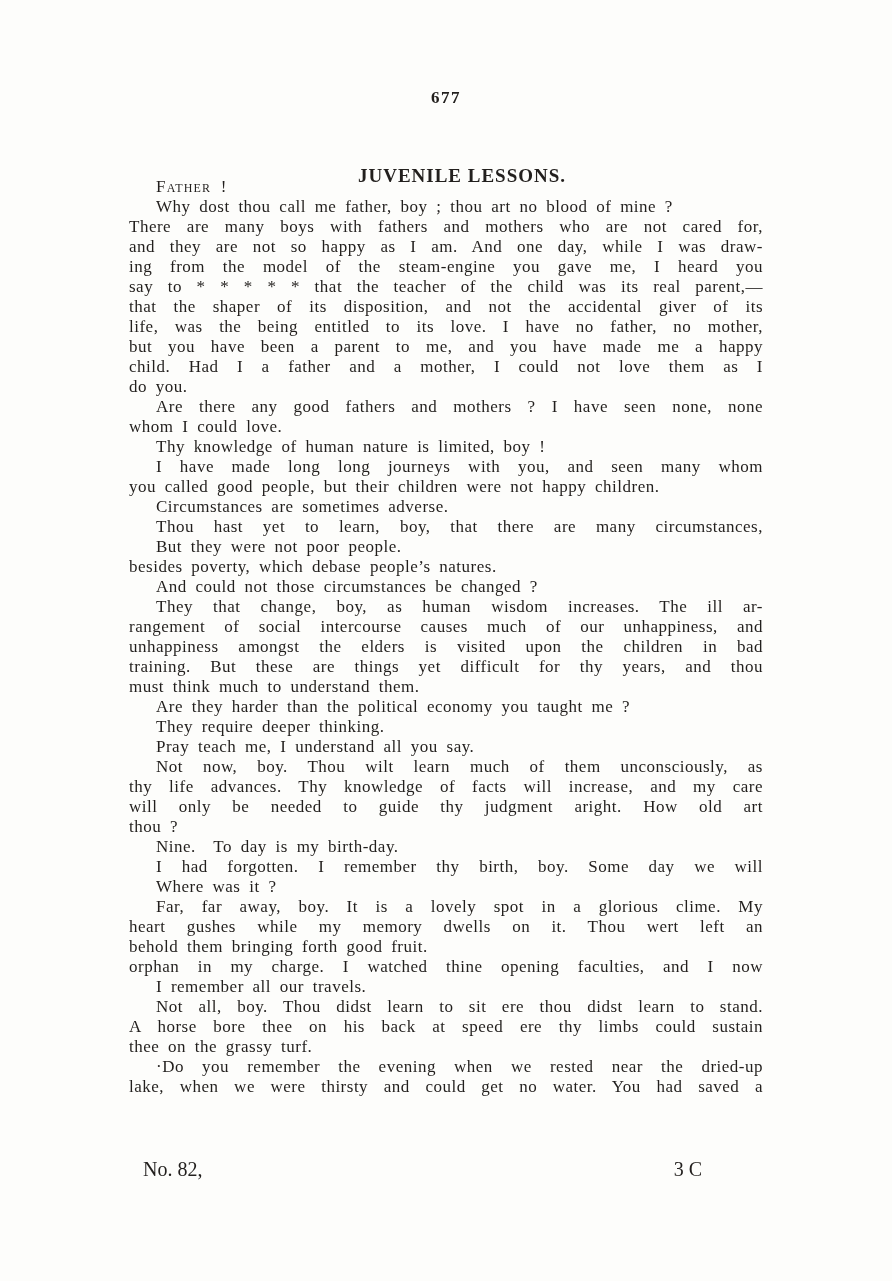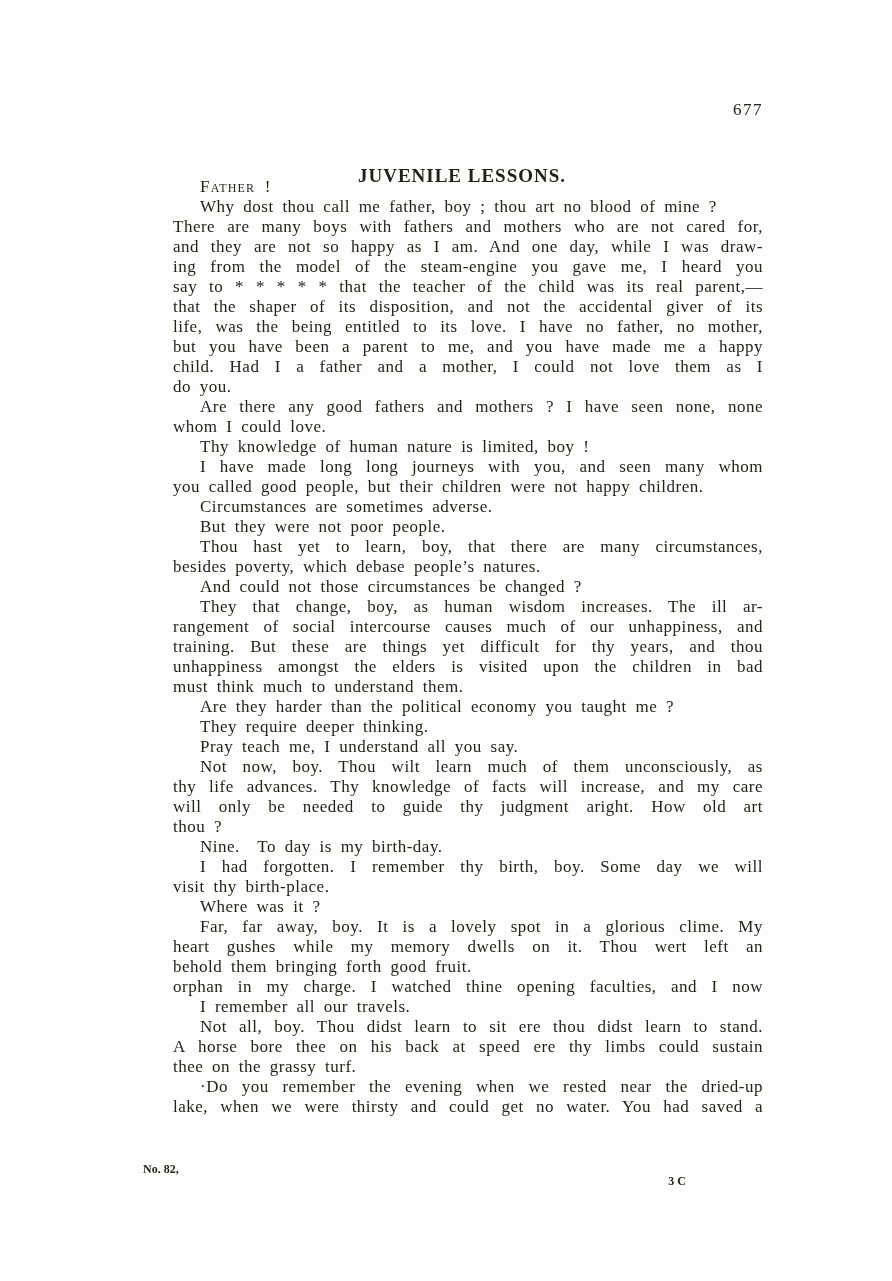--- a/index.html
+++ b/index.html
@@ -11,27 +11,27 @@
     position: relative;
     width: 892px;
     height: 1281px;
     background: #fdfdfb;
     color: #221f1d;
     font-family: "Liberation Serif", "DejaVu Serif", serif;
     overflow: hidden;
   }
   .pagenum {
     position: absolute;
-    top: 100px;
+    top: 88px;
     left: 129px;
     width: 634px;
     height: 20px;
     line-height: 20px;
-    text-align: right;
-    font-weight: normal;
+    text-align: center;
+    font-weight: bold;
     font-size: 17px;
     letter-spacing: 1.5px;
   }
   .doc-title {
     position: absolute;
     top: 150px;
     left: 129px;
     width: 634px;
     height: 20px;
     line-height: 20px;
@@ -48,21 +48,20 @@
     width: 634px;
     font-size: 17px;
   }
   .line {
     height: 20px;
     line-height: 20px;
     letter-spacing: 0.5px;
     word-spacing: 4px;
     white-space: nowrap;
     overflow: visible;
-    margin-left: 44px;
   }
   .line.just {
     white-space: normal;
     text-align: justify;
     text-align-last: justify;
     overflow: hidden;
   }
   .line.indent {
     padding-left: 27px;
   }
@@ -70,31 +69,30 @@
     font-variant: small-caps;
     letter-spacing: 1.2px;
   }
   .footer {
     position: absolute;
     top: 1159px;
     left: 129px;
     width: 634px;
     height: 20px;
     line-height: 20px;
-    font-size: 12px;
-    font-weight: 700;
+    font-size: 20px;
+    font-weight: 400;
   }
   .footer .fl {
     position: absolute;
     left: 14px;
   }
   .footer .fr {
     position: absolute;
-    right: 77px;
-    margin-top: 12px;
+    right: 61px;
   }
 </style>
 </head>
 <body>
 
 <div class="sheet">
   <div class="pagenum">677</div>
 
   <h1 class="doc-title">JUVENILE LESSONS.</h1>
 
@@ -109,39 +107,38 @@
       <div class="line just">life, was the being entitled to its love. I have no father, no mother,</div>
       <div class="line just">but you have been a parent to me, and you have made me a happy</div>
       <div class="line just">child. Had I a father and a mother, I could not love them as I</div>
       <div class="line">do you.</div>
       <div class="line indent just">Are there any good fathers and mothers ? I have seen none, none</div>
       <div class="line">whom I could love.</div>
       <div class="line indent">Thy knowledge of human nature is limited, boy !</div>
       <div class="line indent just">I have made long long journeys with you, and seen many whom</div>
       <div class="line">you called good people, but their children were not happy children.</div>
       <div class="line indent">Circumstances are sometimes adverse.</div>
+      <div class="line indent just">Thou hast yet to learn, boy, that there are many circumstances,</div>
       <div class="line indent">But they were not poor people.</div>
-      <div class="line indent just">Thou hast yet to learn, boy, that there are many circumstances,</div>
       <div class="line">besides poverty, which debase people’s natures.</div>
       <div class="line indent">And could not those circumstances be changed ?</div>
       <div class="line indent just">They that change, boy, as human wisdom increases. The ill ar-</div>
       <div class="line just">rangement of social intercourse causes much of our unhappiness, and</div>
+      <div class="line just">unhappiness amongst the elders is visited upon the children in bad</div>
       <div class="line just">training. But these are things yet difficult for thy years, and thou</div>
-      <div class="line just">unhappiness amongst the elders is visited upon the children in bad</div>
       <div class="line">must think much to understand them.</div>
       <div class="line indent">Are they harder than the political economy you taught me ?</div>
       <div class="line indent">They require deeper thinking.</div>
       <div class="line indent">Pray teach me, I understand all you say.</div>
       <div class="line indent just">Not now, boy. Thou wilt learn much of them unconsciously, as</div>
       <div class="line just">thy life advances. Thy knowledge of facts will increase, and my care</div>
       <div class="line just">will only be needed to guide thy judgment aright. How old art</div>
       <div class="line">thou ?</div>
       <div class="line indent">Nine. To day is my birth-day.</div>
       <div class="line indent just">I had forgotten. I remember thy birth, boy. Some day we will</div>
-      <div class="line">visit thy birth-place.</div>
       <div class="line indent">Where was it ?</div>
       <div class="line indent just">Far, far away, boy. It is a lovely spot in a glorious clime. My</div>
       <div class="line just">heart gushes while my memory dwells on it. Thou wert left an</div>
       <div class="line">behold them bringing forth good fruit.</div>
       <div class="line just">orphan in my charge. I watched thine opening faculties, and I now</div>
       <div class="line indent">I remember all our travels.</div>
       <div class="line indent just">Not all, boy. Thou didst learn to sit ere thou didst learn to stand.</div>
       <div class="line just">A horse bore thee on his back at speed ere thy limbs could sustain</div>
       <div class="line">thee on the grassy turf.</div>
       <div class="line indent just">·Do you remember the evening when we rested near the dried-up</div>

